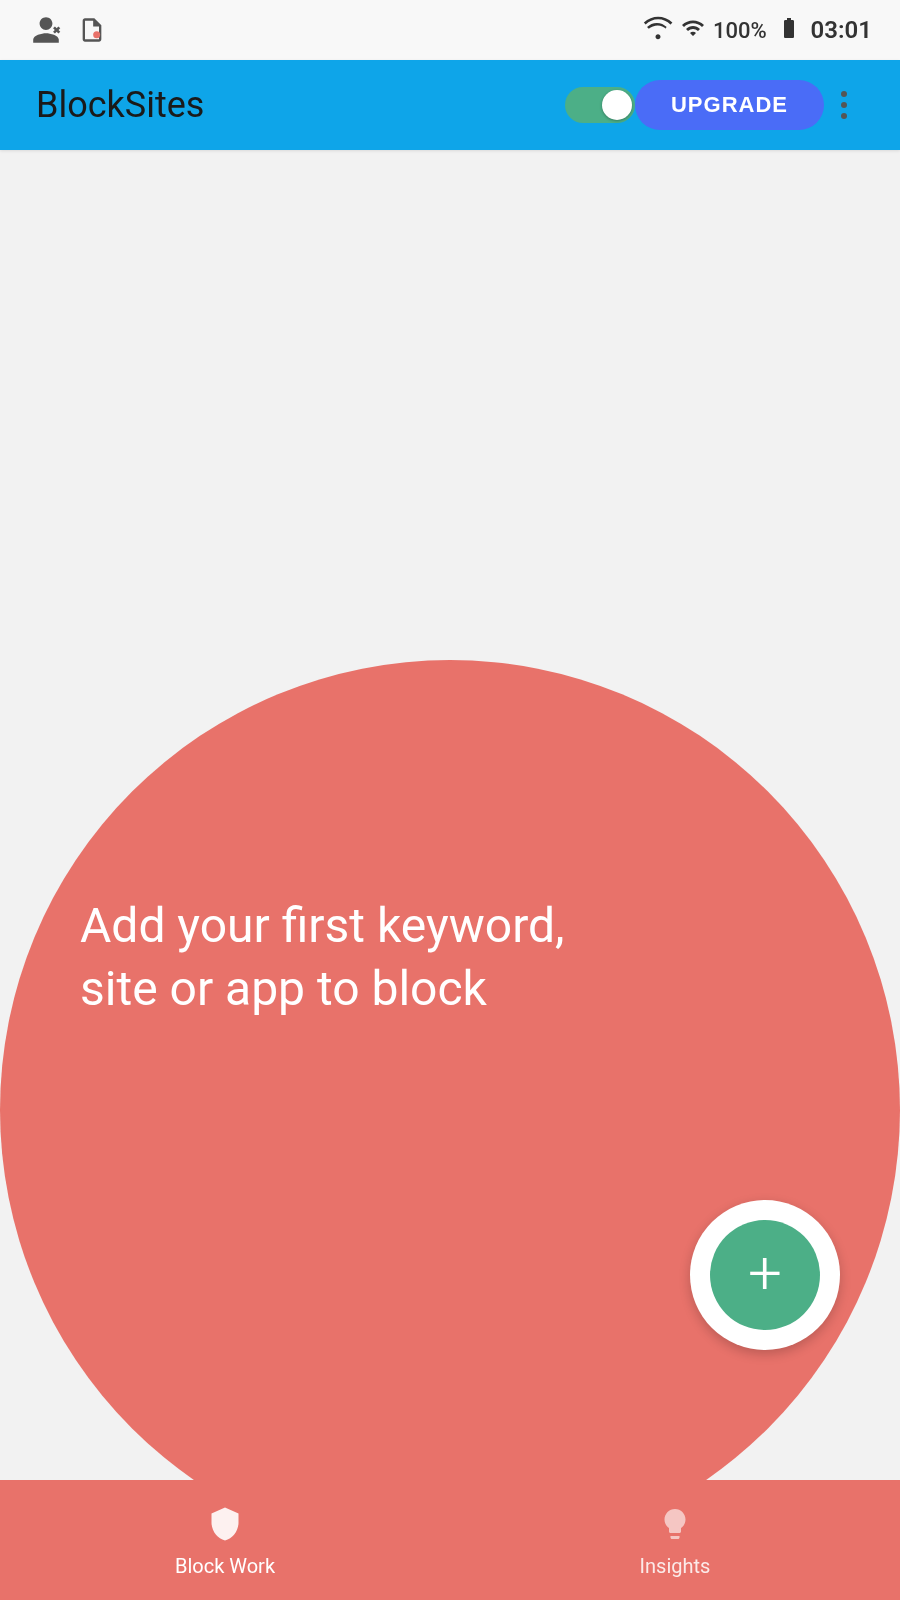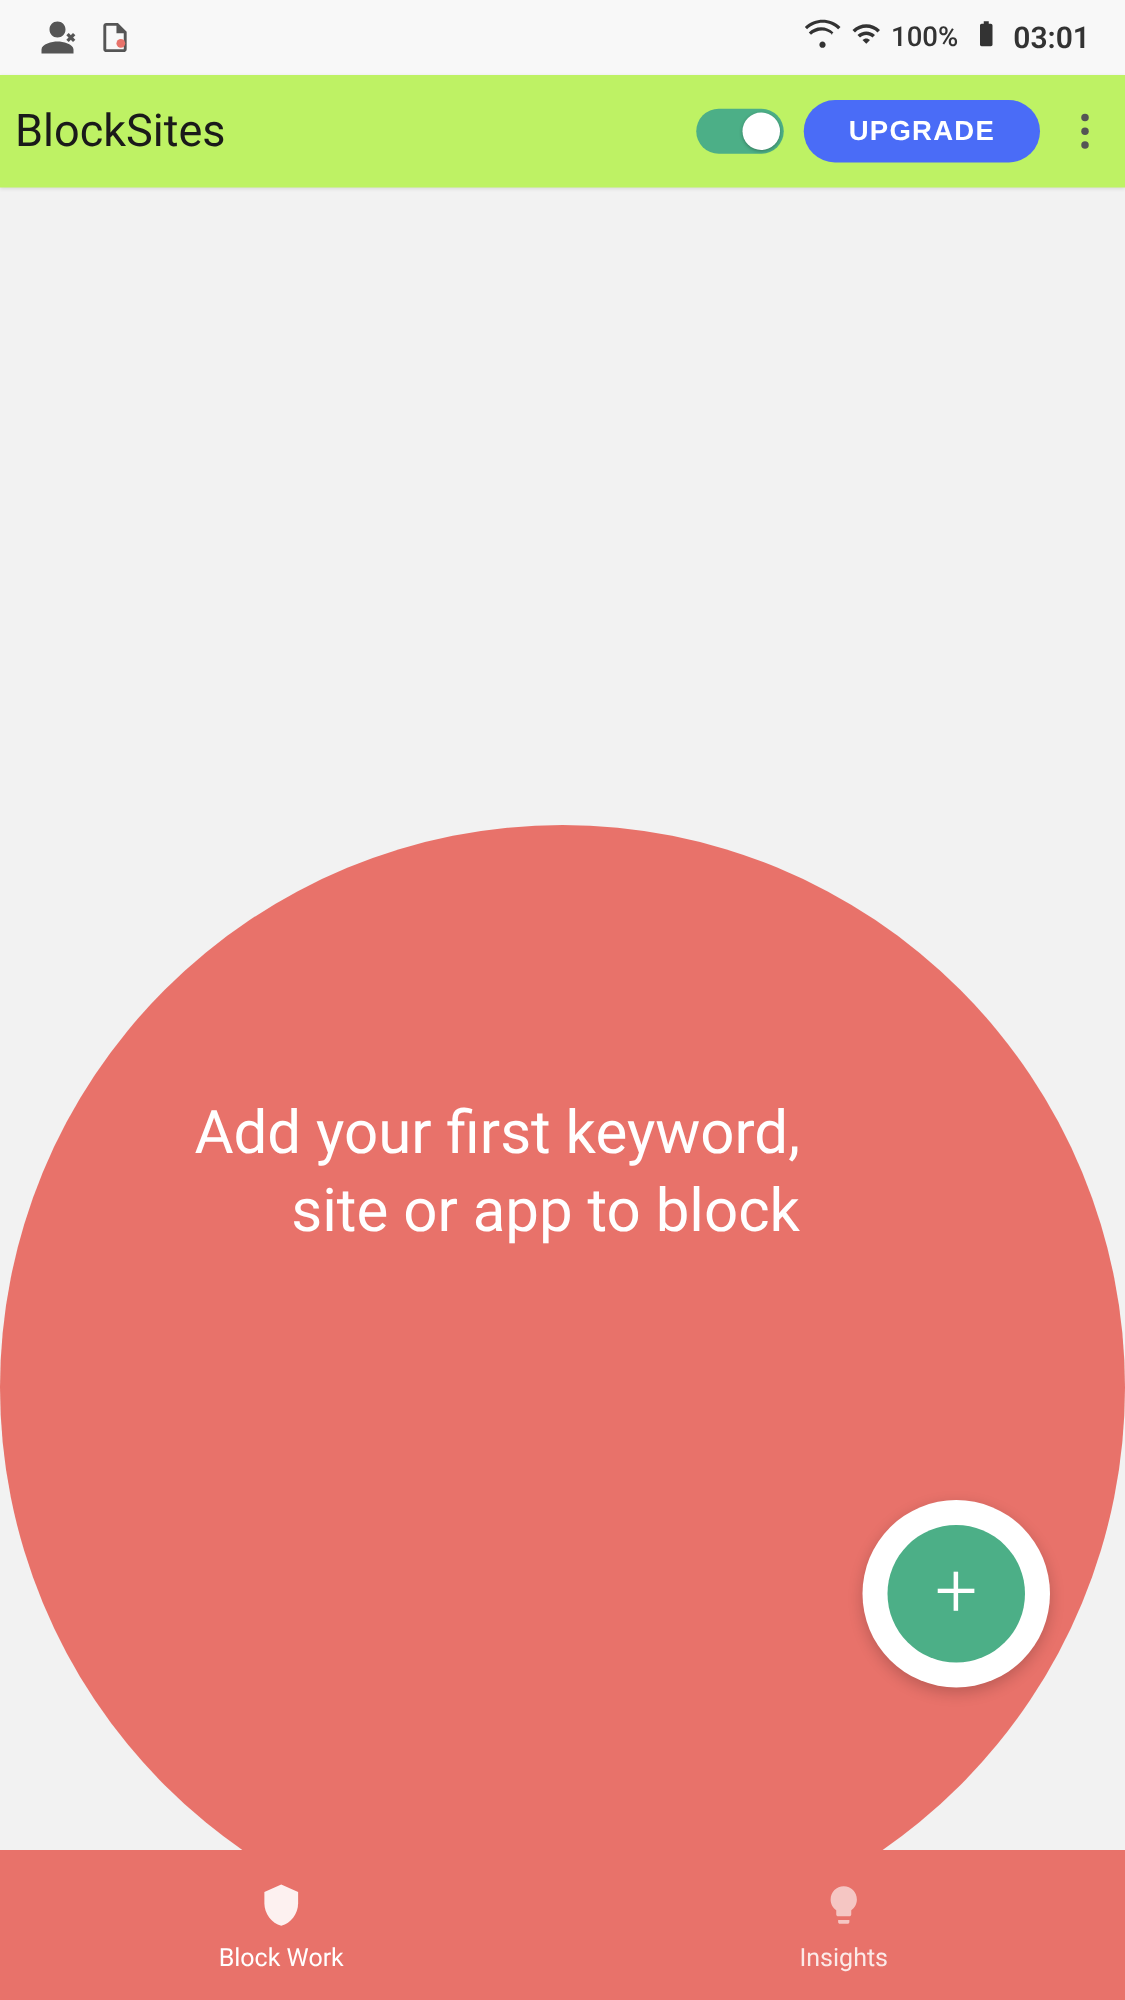--- a/index.html
+++ b/index.html
@@ -51,40 +51,39 @@
       height: 36px;
       display: flex;
       align-items: center;
       justify-content: center;
     }
 
     
     .app-header {
       width: 100%;
       height: 90px;
-      background: #bef264;
+      background: #0ea5e9;
       display: flex;
       align-items: center;
       justify-content: space-between;
-      padding: 0 12px;
+      padding: 0 36px;
       box-shadow: 0 1px 3px rgba(0,0,0,0.1);
       position: relative;
       z-index: 10;
     }
 
     .app-title {
       font-size: 36px;
       font-weight: 400;
       color: #1a1a1a;
     }
 
     .header-right {
       display: flex;
       align-items: center;
-      gap: 16px;
     }
 
     
     .toggle-switch {
       width: 70px;
       height: 36px;
       background: #4CAF87;
       border-radius: 18px;
       position: relative;
       cursor: pointer;
@@ -154,28 +153,27 @@
       bottom: -80px;
       left: 50%;
       transform: translateX(-50%);
       display: flex;
       align-items: flex-start;
       justify-content: flex-start;
     }
 
     .hero-text {
       position: absolute;
-      bottom: 480px;
+      bottom: 460px;
       left: 80px;
       color: #ffffff;
       font-size: 48px;
       font-weight: 400;
       line-height: 1.3;
       width: 560px;
-      text-align: right;
     }
 
     
     .fab-container {
       position: absolute;
       bottom: 130px;
       right: 60px;
       width: 150px;
       height: 150px;
       background: #ffffff;

